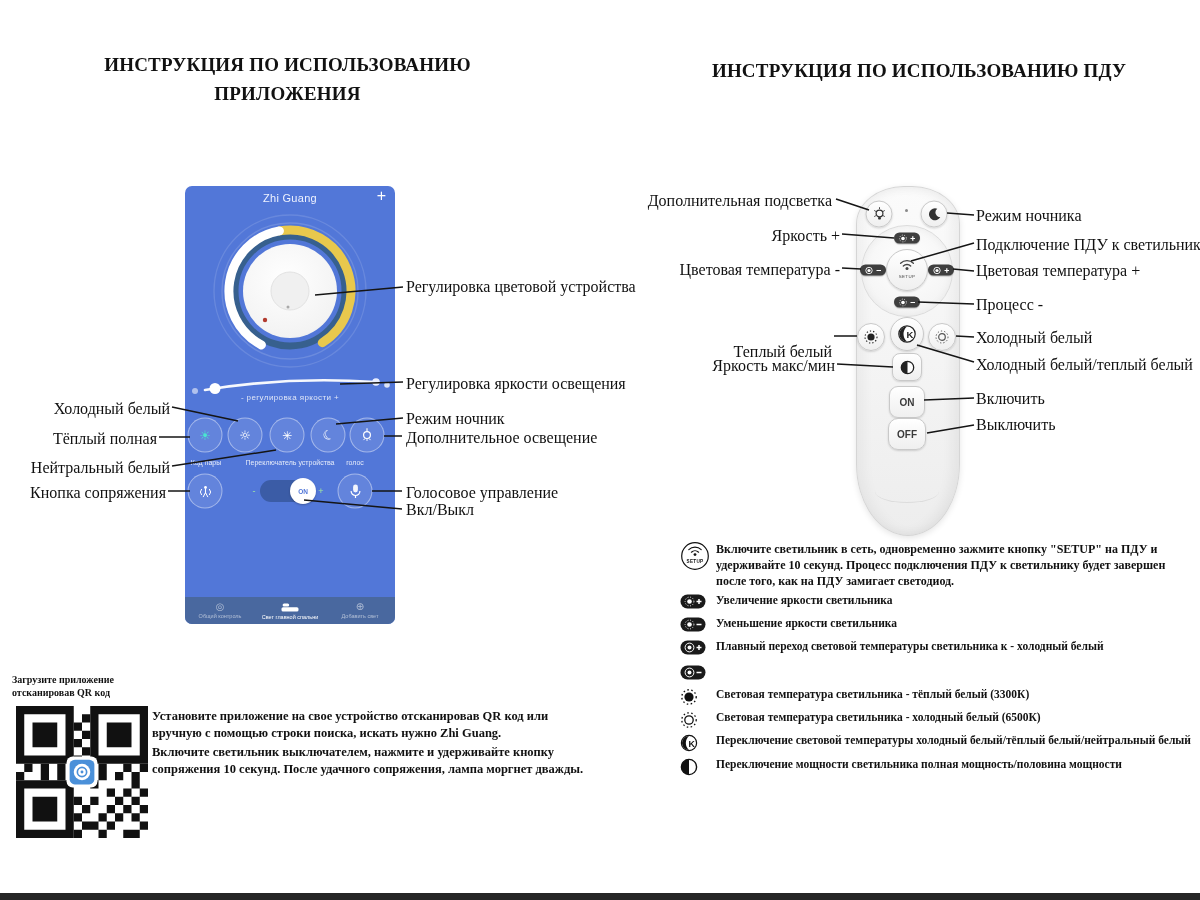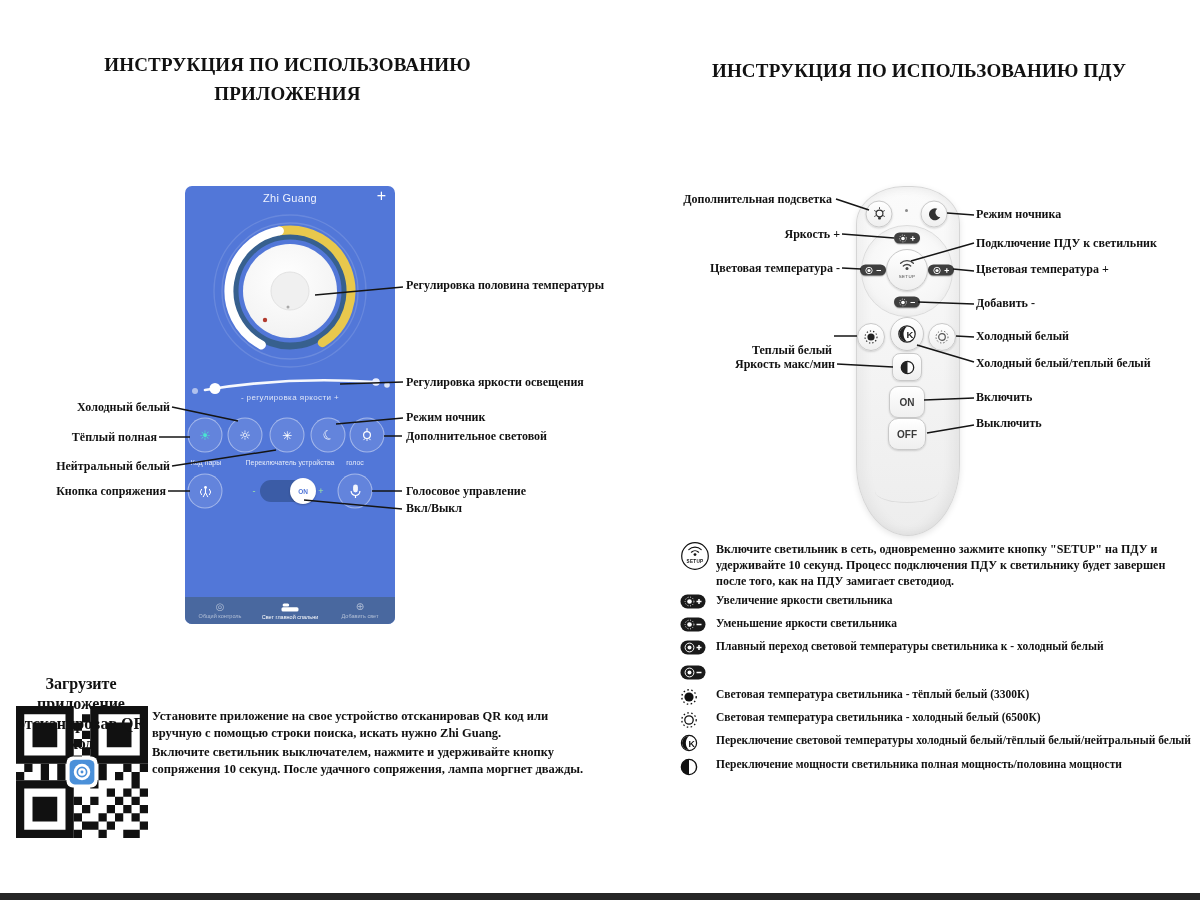--- a/index.html
+++ b/index.html
@@ -1,24 +1,24 @@
 <!DOCTYPE html>
 <html><head>
 <meta charset="utf-8">
 <style>
   html,body{margin:0;padding:0}
   body{width:1200px;height:900px;position:relative;background:#ffffff;
        font-family:"Liberation Serif",serif;color:#111;overflow:hidden}
   .abs{position:absolute}
   .title{position:absolute;font-size:19px;font-weight:bold;text-align:center;
          white-space:pre-line;letter-spacing:.2px;line-height:1.55}
-  .callout{position:absolute;font-size:12px;font-weight:bold;white-space:nowrap;z-index:6}
+  .callout{position:absolute;font-size:16px;font-weight:normal;white-space:nowrap;z-index:6}
   .callout.r{text-align:right}
   .par{position:absolute;font-size:12.5px;font-weight:bold;line-height:1.32;z-index:6}
-  .qr-caption{position:absolute;font-size:16px;font-weight:bold;text-align:center;
+  .qr-caption{position:absolute;font-size:10px;font-weight:bold;text-align:left;
               white-space:pre-line;line-height:1.25;z-index:6}
   
   .app{position:absolute;left:185px;top:186px;width:210px;height:438px;background:#5277d8;
        border-radius:7px;font-family:"Liberation Sans",sans-serif;color:#fff;overflow:hidden;z-index:2}
   .app-header{position:absolute;top:0;left:0;right:0;height:24px;text-align:center;
               font-size:11px;line-height:24px;color:#eef2ff;letter-spacing:.3px}
   .app-plus{position:absolute;top:1px;right:9px;font-size:16px;font-weight:300;color:#fff}
   .glyph{font-family:"DejaVu Sans",sans-serif;line-height:1}
   .circle-btn{position:absolute;width:33px;height:33px;border-radius:50%;
               background:rgba(255,255,255,.10);border:1px solid rgba(255,255,255,.42);
@@ -165,24 +165,24 @@
       <span class="nav-label">Добавить свет</span>
     </div>
   </div>
 </div>
 
 <div class="callout r" style="right:1030px;top:400px">Холодный белый</div>
 <div class="callout r" style="right:1043px;top:430px">Тёплый полная</div>
 <div class="callout r" style="right:1030px;top:459px">Нейтральный белый</div>
 <div class="callout r" style="right:1034px;top:484px">Кнопка сопряжения</div>
 
-<div class="callout" style="left:406px;top:278px">Регулировка половина температуры</div>
+<div class="callout" style="left:406px;top:278px">Регулировка цветовой устройства</div>
 <div class="callout" style="left:406px;top:375px">Регулировка яркости освещения</div>
 <div class="callout" style="left:406px;top:410px">Режим ночник</div>
-<div class="callout" style="left:406px;top:429px">Дополнительное световой</div>
+<div class="callout" style="left:406px;top:429px">Дополнительное освещение</div>
 <div class="callout" style="left:406px;top:484px">Голосовое управление</div>
 <div class="callout" style="left:406px;top:501px">Вкл/Выкл</div>
 
 <div class="qr-caption" style="left:12px;top:674px;width:138px">Загрузите приложение
 отсканировав QR код</div>
 <svg class="abs" style="left:16px;top:706px;z-index:2" width="132" height="132" viewBox="0 0 128 128">
   <rect width="128" height="128" fill="#fff"></rect>
   <g fill="#111">
     <rect x="0" y="0" width="56" height="56"></rect>
       <rect x="8" y="8" width="40" height="40" fill="#fff"></rect>
@@ -304,21 +304,21 @@
 
 <div class="callout r" style="right:368px;top:192px">Дополнительная подсветка</div>
 <div class="callout r" style="right:360px;top:227px">Яркость +</div>
 <div class="callout r" style="right:360px;top:261px">Цветовая температура -</div>
 <div class="callout r" style="right:368px;top:343px">Теплый белый</div>
 <div class="callout r" style="right:365px;top:357px">Яркость макс/мин</div>
 
 <div class="callout" style="left:976px;top:207px">Режим ночника</div>
 <div class="callout" style="left:976px;top:236px">Подключение ПДУ к светильник</div>
 <div class="callout" style="left:976px;top:262px">Цветовая температура +</div>
-<div class="callout" style="left:976px;top:296px">Добавить -</div>
+<div class="callout" style="left:976px;top:296px">Процесс -</div>
 <div class="callout" style="left:976px;top:329px">Холодный белый</div>
 <div class="callout" style="left:976px;top:356px">Холодный белый/теплый белый</div>
 <div class="callout" style="left:976px;top:390px">Включить</div>
 <div class="callout" style="left:976px;top:416px">Выключить</div>
 
 <div class="lrow" style="top:541px">
   <span class="ic">
     <svg width="30" height="30" viewBox="0 0 30 30">
       <circle cx="15" cy="15" r="13.3" fill="none" stroke="#111" stroke-width="1.2"></circle>
       <circle cx="15" cy="13.6" r="1.4" fill="#111"></circle>

